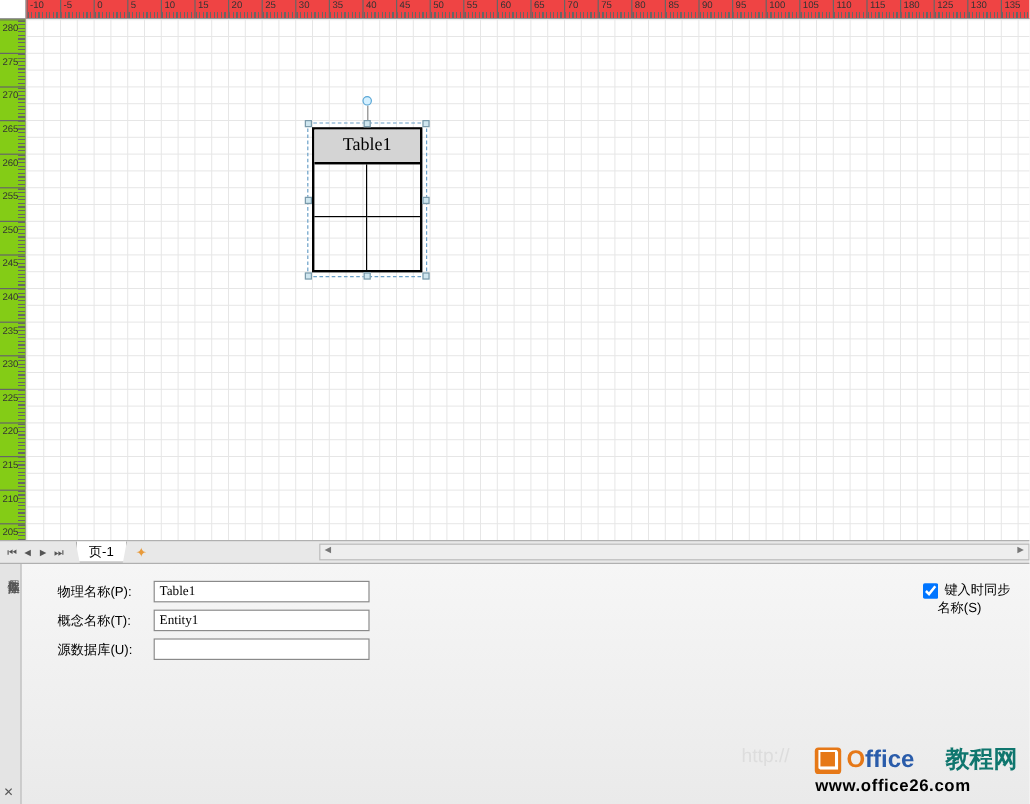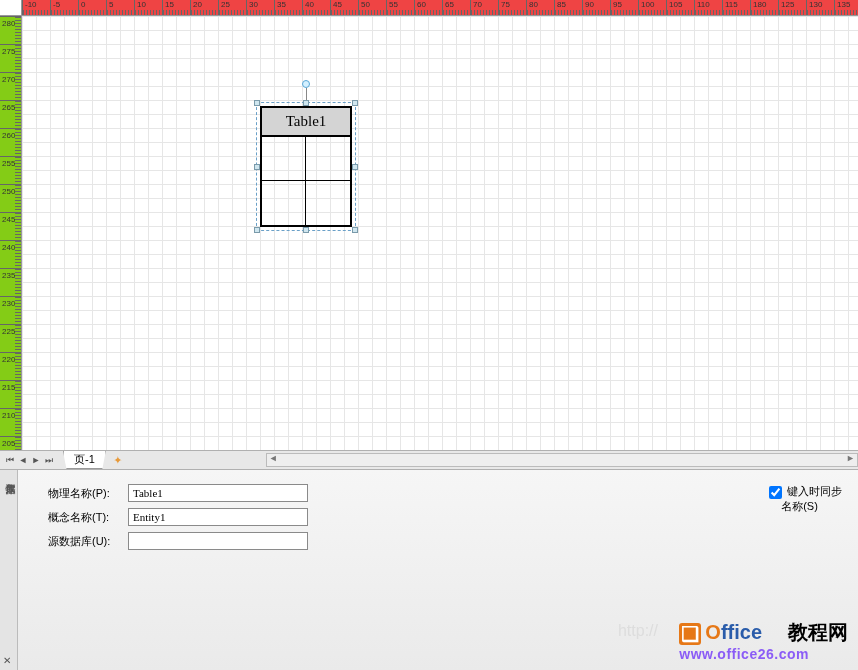--- a/index.html
+++ b/index.html
@@ -72,22 +72,22 @@
 .combo-l,.combo-r { width: 14px; text-align: center; font-size: 9px; border-right: 1px solid #aaa; }
 .combo-r{border-right:none;border-left:1px solid #aaa}
 .combo-mid { flex: 1; text-align: center; }
 .combo-btn { width: 16px; height: 18px; border: 1px solid #333; background: #eee; margin-left: -1px; display:flex;align-items:center;justify-content:center;font-size:8px; }
 
 .sync-col { padding: 14px 16px 0 6px; font-size: 11px; }
 .sync-col input { vertical-align: middle; margin-right: 2px; }
 
 .watermark { position: absolute; right: 10px; bottom: 8px; text-align: left; font-family: Arial; pointer-events:none; }
 .wm1 { font-size: 20px; font-weight: bold; }
-.wm1 .o { color: #e67817; } .wm1 .f { color: #2a5caa; } .wm1 .c { color: #000000; padding-left: 26px; }
-.wm2 { font-size: 14px; color: #8b5cf6; font-weight: bold; letter-spacing: 0.5px; }
+.wm1 .o { color: #e67817; } .wm1 .f { color: #2a5caa; } .wm1 .c { color: #0f766e; padding-left: 26px; }
+.wm2 { font-size: 14px; color: #000000; font-weight: bold; letter-spacing: 0.5px; }
 .wm-url { position: absolute; right: 200px; bottom: 30px; color: #ddd; font-size: 16px; font-family: Arial; pointer-events:none;}
 .logo-sq { display:inline-block;width:22px;height:22px;background:#e67817;color:#fff;font-weight:bold;text-align:center;line-height:22px;border-radius:3px;margin-right:4px;vertical-align:middle;}
 </style>
 </head>
 <body>
 
 <div class="top-area">
   <div class="corner"></div>
   <div class="ruler-h">
     <div class="ruler-h-inner" id="rhi">

